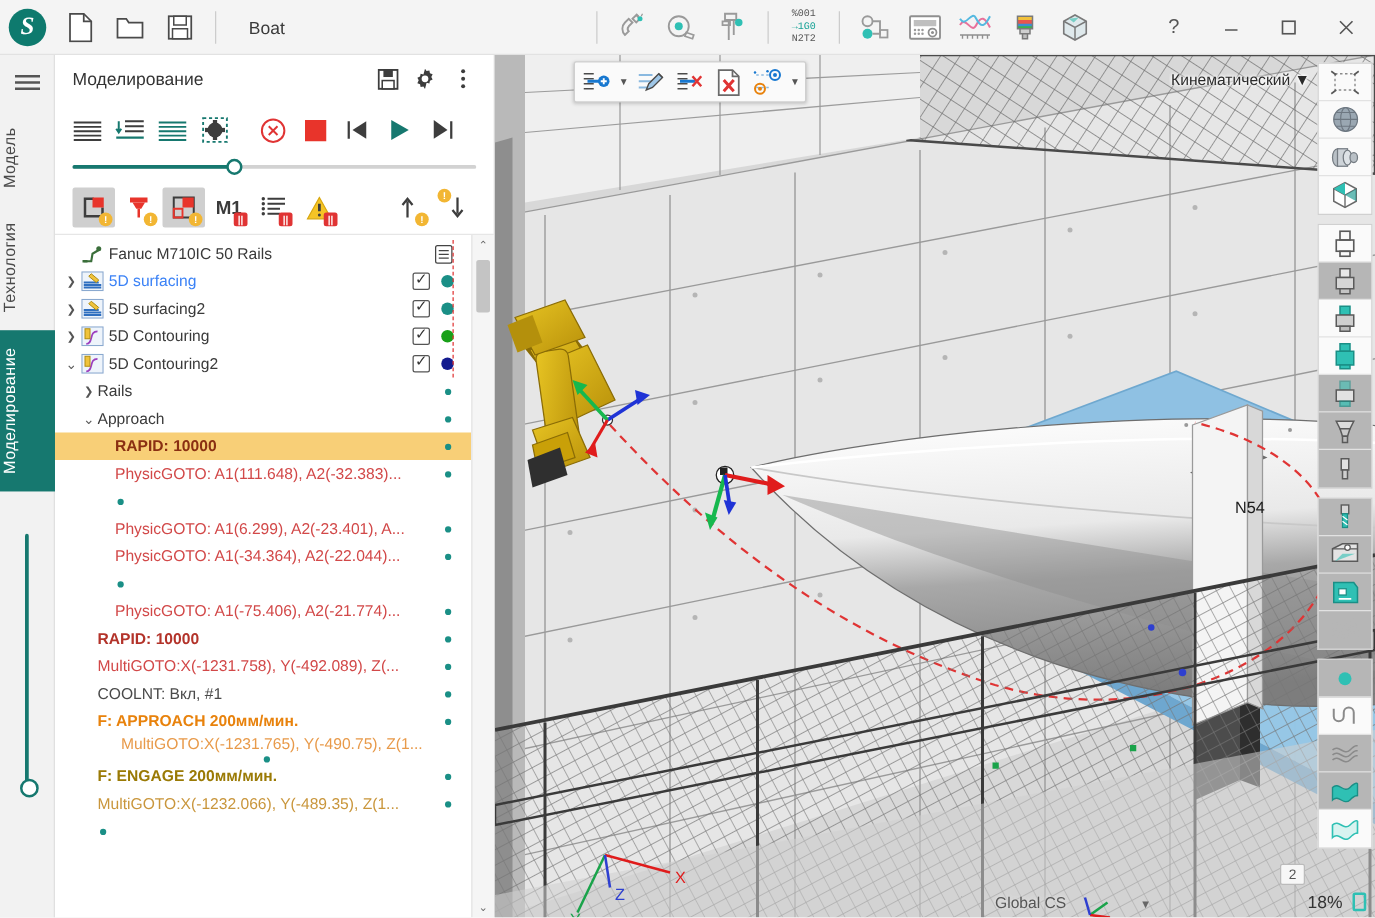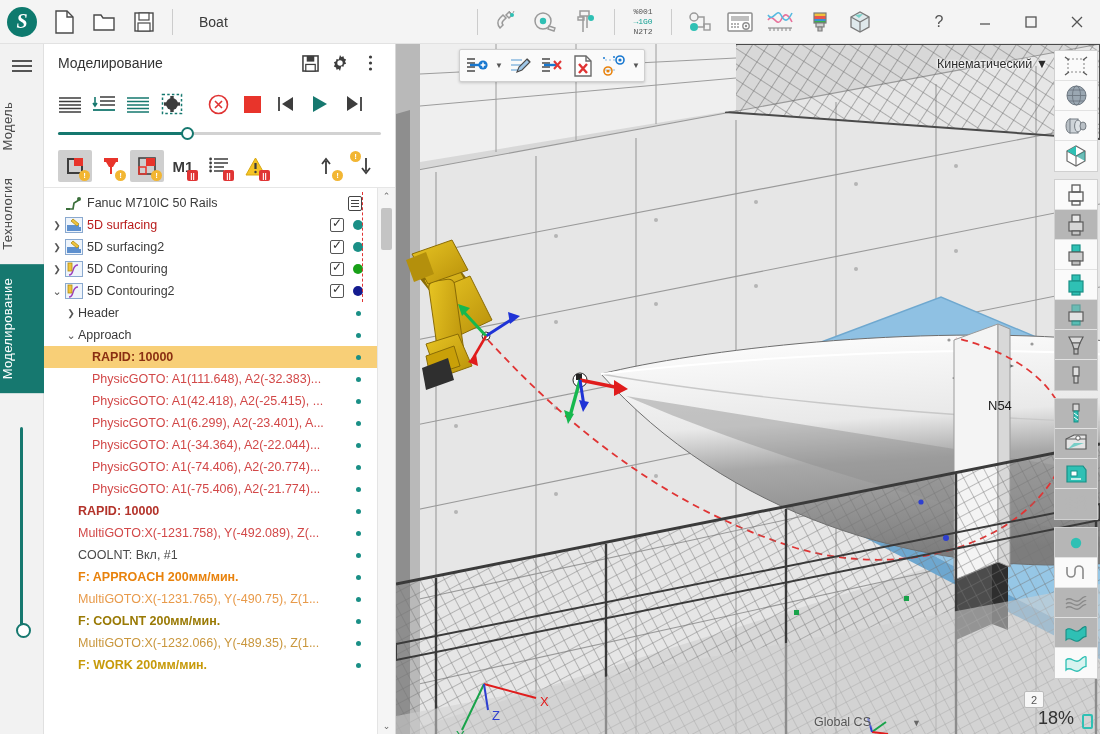--- a/index.html
+++ b/index.html
@@ -211,26 +211,26 @@
     display: flex; flex-direction: column; gap: 0;
   }
   .rt-group { background: #fafafa; border: 1px solid #d0d0d0; margin-bottom: 7px; }
   .rt-btn {
     width: 42px; height: 30px; display: flex; align-items: center; justify-content: center;
     cursor: pointer; border-bottom: 1px solid #e2e2e2;
   }
   .rt-btn:last-child { border-bottom: none; }
   .rt-btn.on { background: #b6b6b6; }
   .vp-cs {
-    position: absolute; left: 418px; bottom: 5px; font-size: 12.5px; color: #555;
+    position: absolute; left: 400px; bottom: 5px; font-size: 12.5px; color: #555;
     text-shadow: 0 0 3px #e0e0e0, 0 0 3px #e0e0e0;
   }
   .vp-cs-caret { position: absolute; left: 516px; bottom: 6px; font-size: 9px; color: #666; cursor: pointer; }
   .vp-zoom {
-    position: absolute; right: 26px; bottom: 5px; font-size: 18px; color: #333;
+    position: absolute; right: 26px; bottom: 5px; font-size: 14px; color: #333;
   }
   .vp-zoom-ic {
     position: absolute; right: 7px; bottom: 5px; width: 11px; height: 15px;
     border: 2px solid #2fc0b4; border-radius: 2px;
   }
   .vp-pagebadge {
     position: absolute; right: 56px; bottom: 26px;
     width: 20px; height: 17px; border: 1px solid #bbb; border-radius: 2px;
     background: #f7f7f7; font-size: 11px; color: #555;
     display: flex; align-items: center; justify-content: center;
@@ -579,21 +579,21 @@
           </div>
           <div class="trow" style="padding-left: 6px;">
             <div class="twist">❯</div>
             <div class="ticon">
               <svg width="18" height="16" viewBox="0 0 18 16">
                 <rect x="0.5" y="0.5" width="17" height="15" fill="#eef4fb" stroke="#8aa9cf"></rect>
                 <path d="M2 13h14M2 11h14M2 9h12" stroke="#2f6fc0" stroke-width="1.6"></path>
                 <path d="M8 2l6 5-2 2-6-5z" fill="#f0c33c" stroke="#b08c12" stroke-width="0.8"></path>
               </svg>
             </div>
-            <div class="tlabel" style="color: #b91c1c; font-weight: normal;">5D surfacing</div>
+            <div class="tlabel" style="color: #3b82f6; font-weight: normal;">5D surfacing</div>
             <div class="tcheck"></div>
             <div class="tdot" style="background: rgb(26, 143, 134);"></div>
           </div>
           <div class="trow" style="padding-left: 6px;">
             <div class="twist">❯</div>
             <div class="ticon">
               <svg width="18" height="16" viewBox="0 0 18 16">
                 <rect x="0.5" y="0.5" width="17" height="15" fill="#eef4fb" stroke="#8aa9cf"></rect>
                 <path d="M2 13h14M2 11h14M2 9h12" stroke="#2f6fc0" stroke-width="1.6"></path>
                 <path d="M8 2l6 5-2 2-6-5z" fill="#f0c33c" stroke="#b08c12" stroke-width="0.8"></path>
@@ -624,56 +624,54 @@
                 <path d="M4 14c6 0 2-10 9-10" fill="none" stroke="#9c3fbf" stroke-width="1.4"></path>
                 <rect x="3" y="2" width="4" height="8" fill="#f0c33c" stroke="#b08c12" stroke-width="0.8"></rect>
               </svg>
             </div>
             <div class="tlabel" style="color: rgb(58, 58, 58); font-weight: normal;">5D Contouring2</div>
             <div class="tcheck"></div>
             <div class="tdot" style="background: rgb(20, 27, 143);"></div>
           </div>
           <div class="trow" style="padding-left: 20px;">
             <div class="twist">❯</div>
-            <div class="tlabel" style="color: rgb(58, 58, 58); font-weight: normal;">Header</div>
+            <div class="tlabel" style="color: rgb(58, 58, 58); font-weight: normal;">Rails</div>
             <div class="tdot sm" style="background: rgb(26, 143, 134);"></div>
           </div>
           <div class="trow" style="padding-left: 20px;">
             <div class="twist" style="font-size: 11px;">⌄</div>
             <div class="tlabel" style="color: rgb(58, 58, 58); font-weight: normal;">Approach</div>
             <div class="tdot sm" style="background: rgb(26, 143, 134);"></div>
           </div>
           <div class="trow sel" style="padding-left: 34px;">
             <div class="twist"></div>
             <div class="tlabel" style="color: rgb(138, 47, 18); font-weight: bold;">RAPID: 10000</div>
             <div class="tdot sm" style="background: rgb(26, 143, 134);"></div>
           </div>
           <div class="trow" style="padding-left: 34px;">
             <div class="twist"></div>
             <div class="tlabel" style="color: rgb(210, 72, 72); font-weight: normal;">PhysicGOTO: A1(111.648), A2(-32.383)...</div>
             <div class="tdot sm" style="background: rgb(26, 143, 134);"></div>
           </div>
           <div class="trow" style="padding-left: 34px;">
             <div class="twist"></div>
-            <div class="tlabel" style="color: rgb(210, 72, 72); font-weight: normal;">PhysicGOTO: A1(42.418), A2(-25.415), ...</div>
             <div class="tdot sm" style="background: rgb(26, 143, 134);"></div>
           </div>
           <div class="trow" style="padding-left: 34px;">
             <div class="twist"></div>
             <div class="tlabel" style="color: rgb(210, 72, 72); font-weight: normal;">PhysicGOTO: A1(6.299), A2(-23.401), A...</div>
             <div class="tdot sm" style="background: rgb(26, 143, 134);"></div>
           </div>
           <div class="trow" style="padding-left: 34px;">
             <div class="twist"></div>
             <div class="tlabel" style="color: rgb(210, 72, 72); font-weight: normal;">PhysicGOTO: A1(-34.364), A2(-22.044)...</div>
             <div class="tdot sm" style="background: rgb(26, 143, 134);"></div>
           </div>
           <div class="trow" style="padding-left: 34px;">
             <div class="twist"></div>
-            <div class="tlabel" style="color: rgb(210, 72, 72); font-weight: normal;">PhysicGOTO: A1(-74.406), A2(-20.774)...</div>
             <div class="tdot sm" style="background: rgb(26, 143, 134);"></div>
           </div>
           <div class="trow" style="padding-left: 34px;">
             <div class="twist"></div>
             <div class="tlabel" style="color: rgb(210, 72, 72); font-weight: normal;">PhysicGOTO: A1(-75.406), A2(-21.774)...</div>
             <div class="tdot sm" style="background: rgb(26, 143, 134);"></div>
           </div>
           <div class="trow" style="padding-left: 20px;">
             <div class="twist"></div>
             <div class="tlabel" style="color: rgb(179, 51, 42); font-weight: bold;">RAPID: 10000</div>
@@ -687,38 +685,37 @@
           <div class="trow" style="padding-left: 20px; justify-content: center;">
             <div class="twist"></div>
             <div class="tlabel" style="color: rgb(74, 74, 74); font-weight: normal;">COOLNT: Вкл, #1</div>
             <div class="tdot sm" style="background: rgb(26, 143, 134);"></div>
           </div>
           <div class="trow" style="padding-left: 20px;">
             <div class="twist"></div>
             <div class="tlabel" style="color: rgb(232, 130, 12); font-weight: bold;">F: APPROACH 200мм/мин.</div>
             <div class="tdot sm" style="background: rgb(26, 143, 134);"></div>
           </div>
+          <div class="trow" style="padding-left: 20px; flex-direction: column;">
+            <div class="twist"></div>
+            <div class="tlabel" style="color: rgb(232, 154, 74); font-weight: normal;">MultiGOTO:X(-1231.765), Y(-490.75), Z(1...</div>
+            <div class="tdot sm" style="background: rgb(26, 143, 134);"></div>
+          </div>
           <div class="trow" style="padding-left: 20px;">
             <div class="twist"></div>
-            <div class="tlabel" style="color: rgb(232, 154, 74); font-weight: normal;">MultiGOTO:X(-1231.765), Y(-490.75), Z(1...</div>
+            <div class="tlabel" style="color: rgb(154, 122, 5); font-weight: bold;">F: ENGAGE 200мм/мин.</div>
             <div class="tdot sm" style="background: rgb(26, 143, 134);"></div>
           </div>
           <div class="trow" style="padding-left: 20px;">
             <div class="twist"></div>
-            <div class="tlabel" style="color: rgb(154, 122, 5); font-weight: bold;">F: COOLNT 200мм/мин.</div>
+            <div class="tlabel" style="color: rgb(201, 150, 60); font-weight: normal;">MultiGOTO:X(-1232.066), Y(-489.35), Z(1...</div>
             <div class="tdot sm" style="background: rgb(26, 143, 134);"></div>
           </div>
           <div class="trow" style="padding-left: 20px;">
             <div class="twist"></div>
-            <div class="tlabel" style="color: rgb(201, 150, 60); font-weight: normal;">MultiGOTO:X(-1232.066), Y(-489.35), Z(1...</div>
-            <div class="tdot sm" style="background: rgb(26, 143, 134);"></div>
-          </div>
-          <div class="trow" style="padding-left: 20px;">
-            <div class="twist"></div>
-            <div class="tlabel" style="color: rgb(199, 154, 10); font-weight: bold;">F: WORK 200мм/мин.</div>
             <div class="tdot sm" style="background: rgb(26, 143, 134);"></div>
           </div>
         </div>
       <div class="scrollbar">
         <div class="sb-arrow">⌃</div>
         <div class="sb-thumb"></div>
         <div class="sb-arrow" style="position:absolute;bottom:0;left:0;right:0">⌄</div>
       </div>
     <div class="tconn" style="top: 4px; height: 110px;"></div>
       </div>

